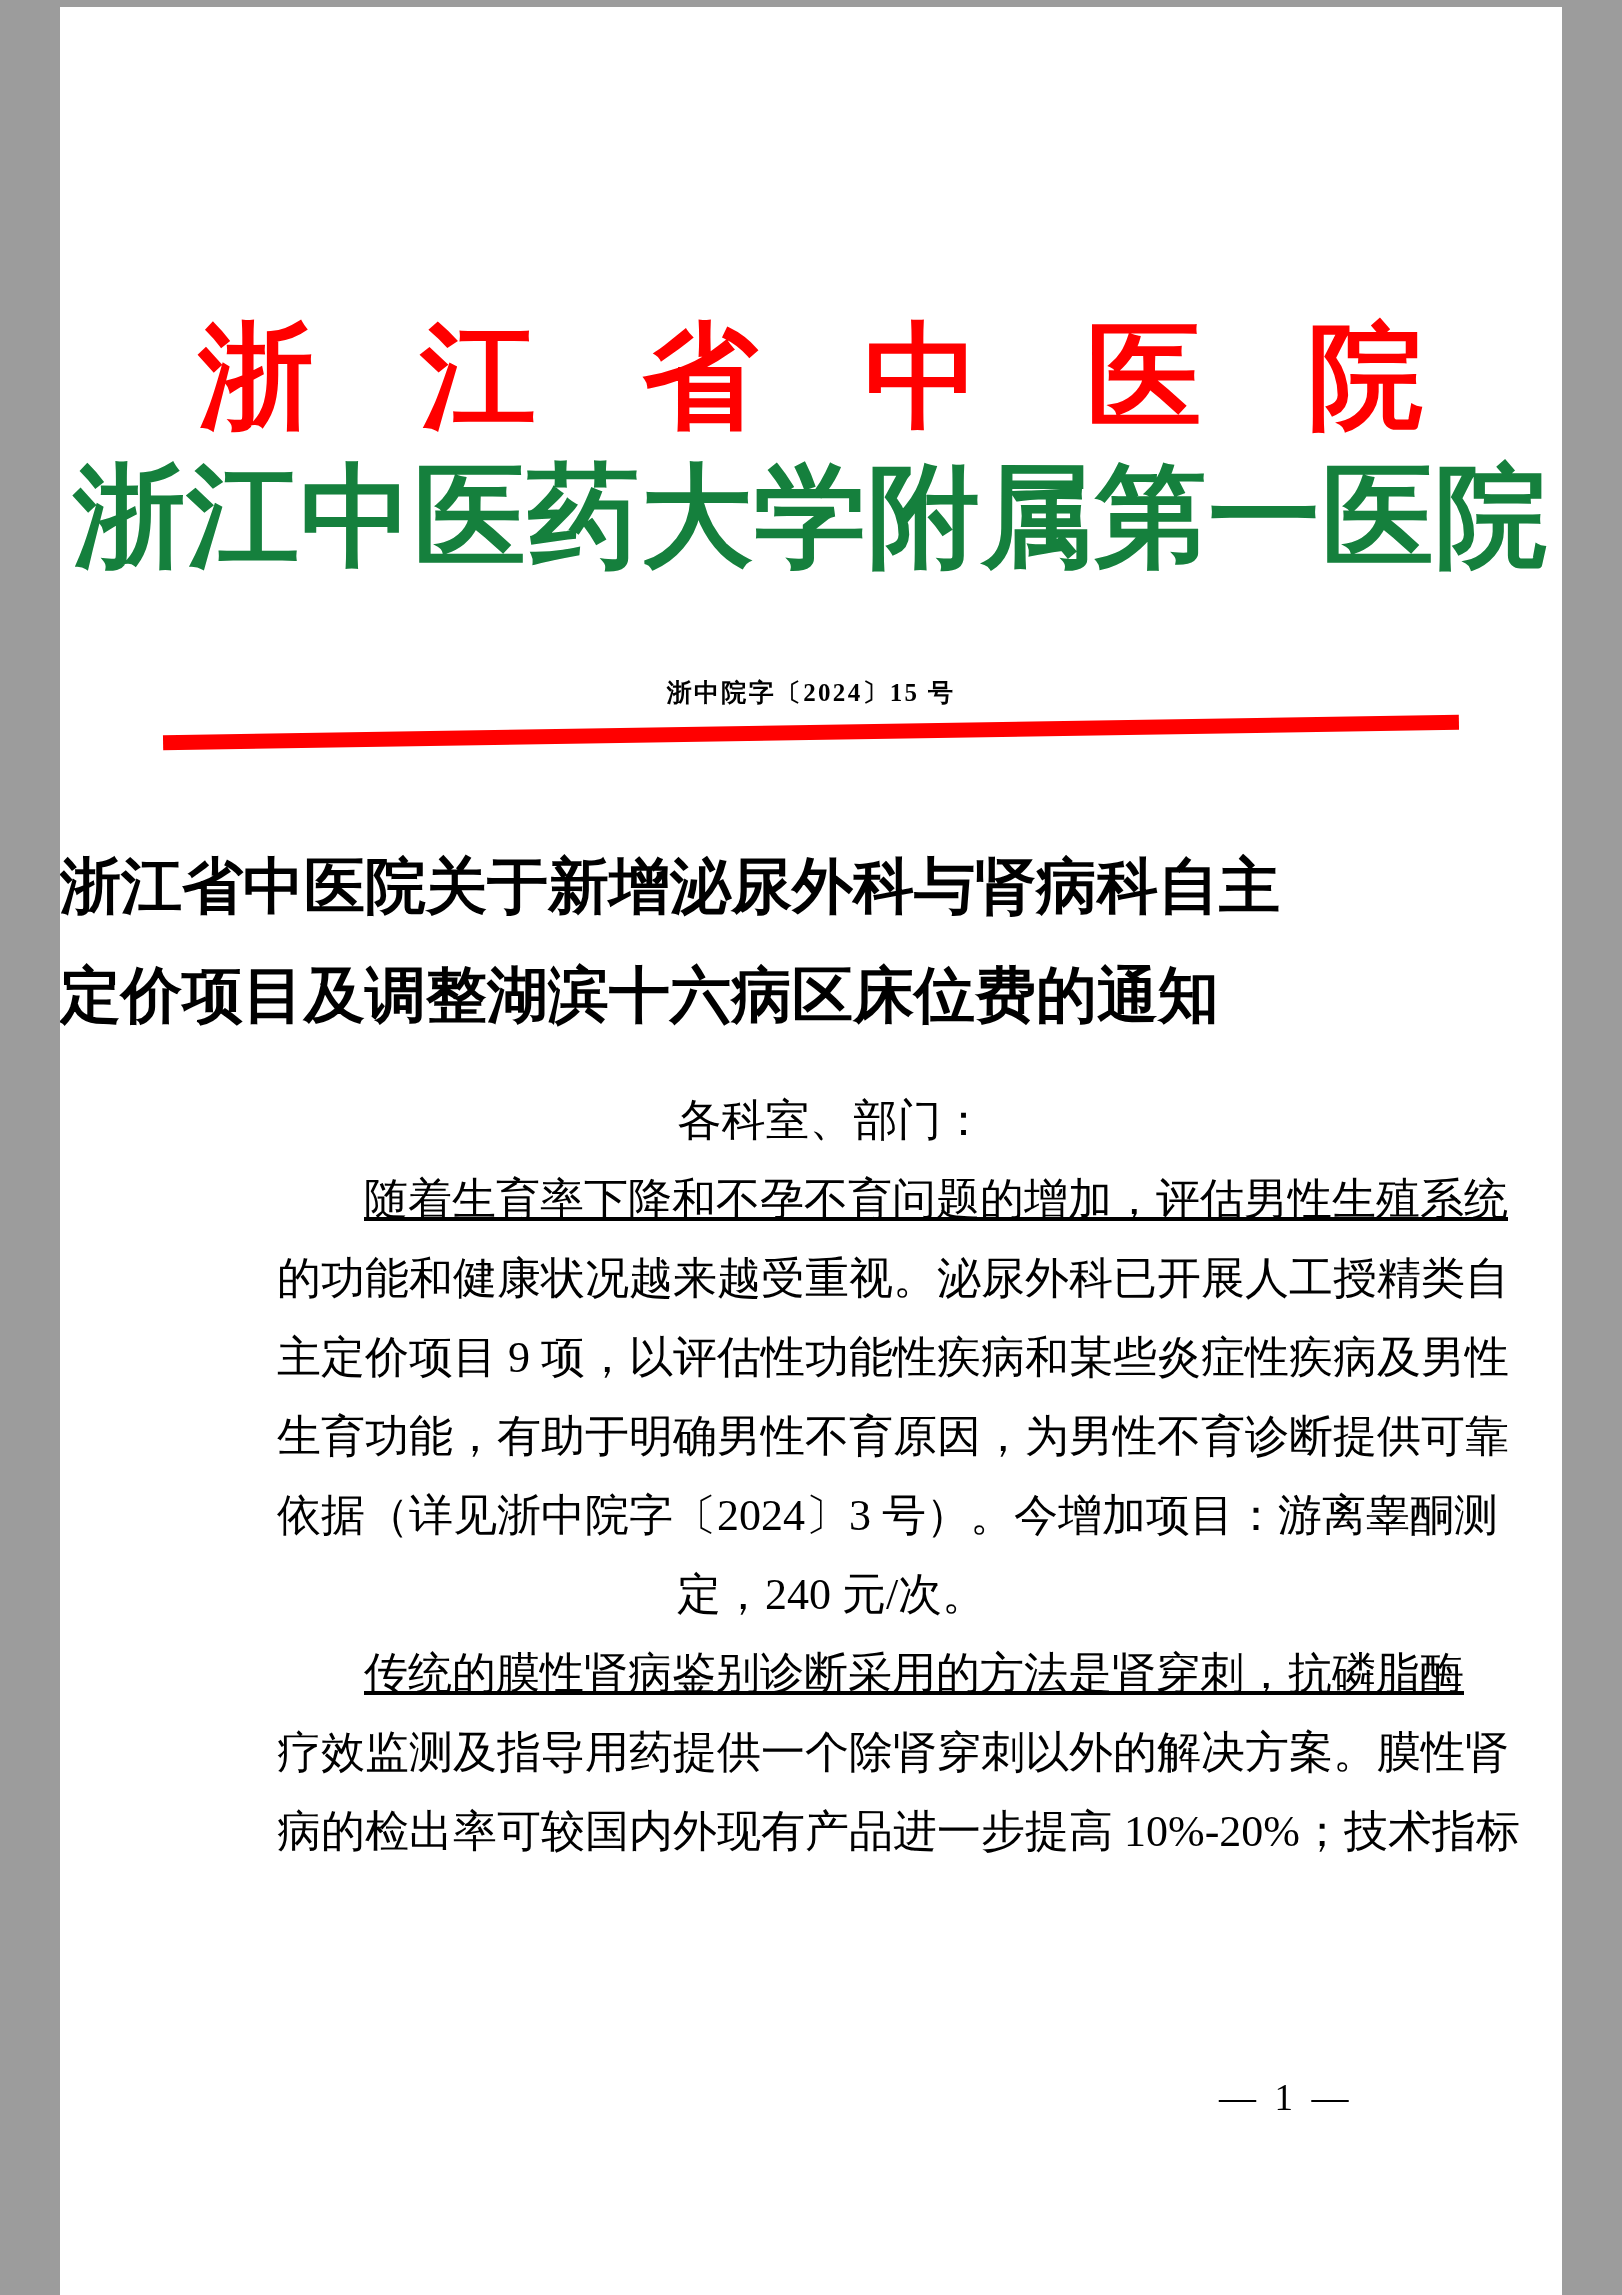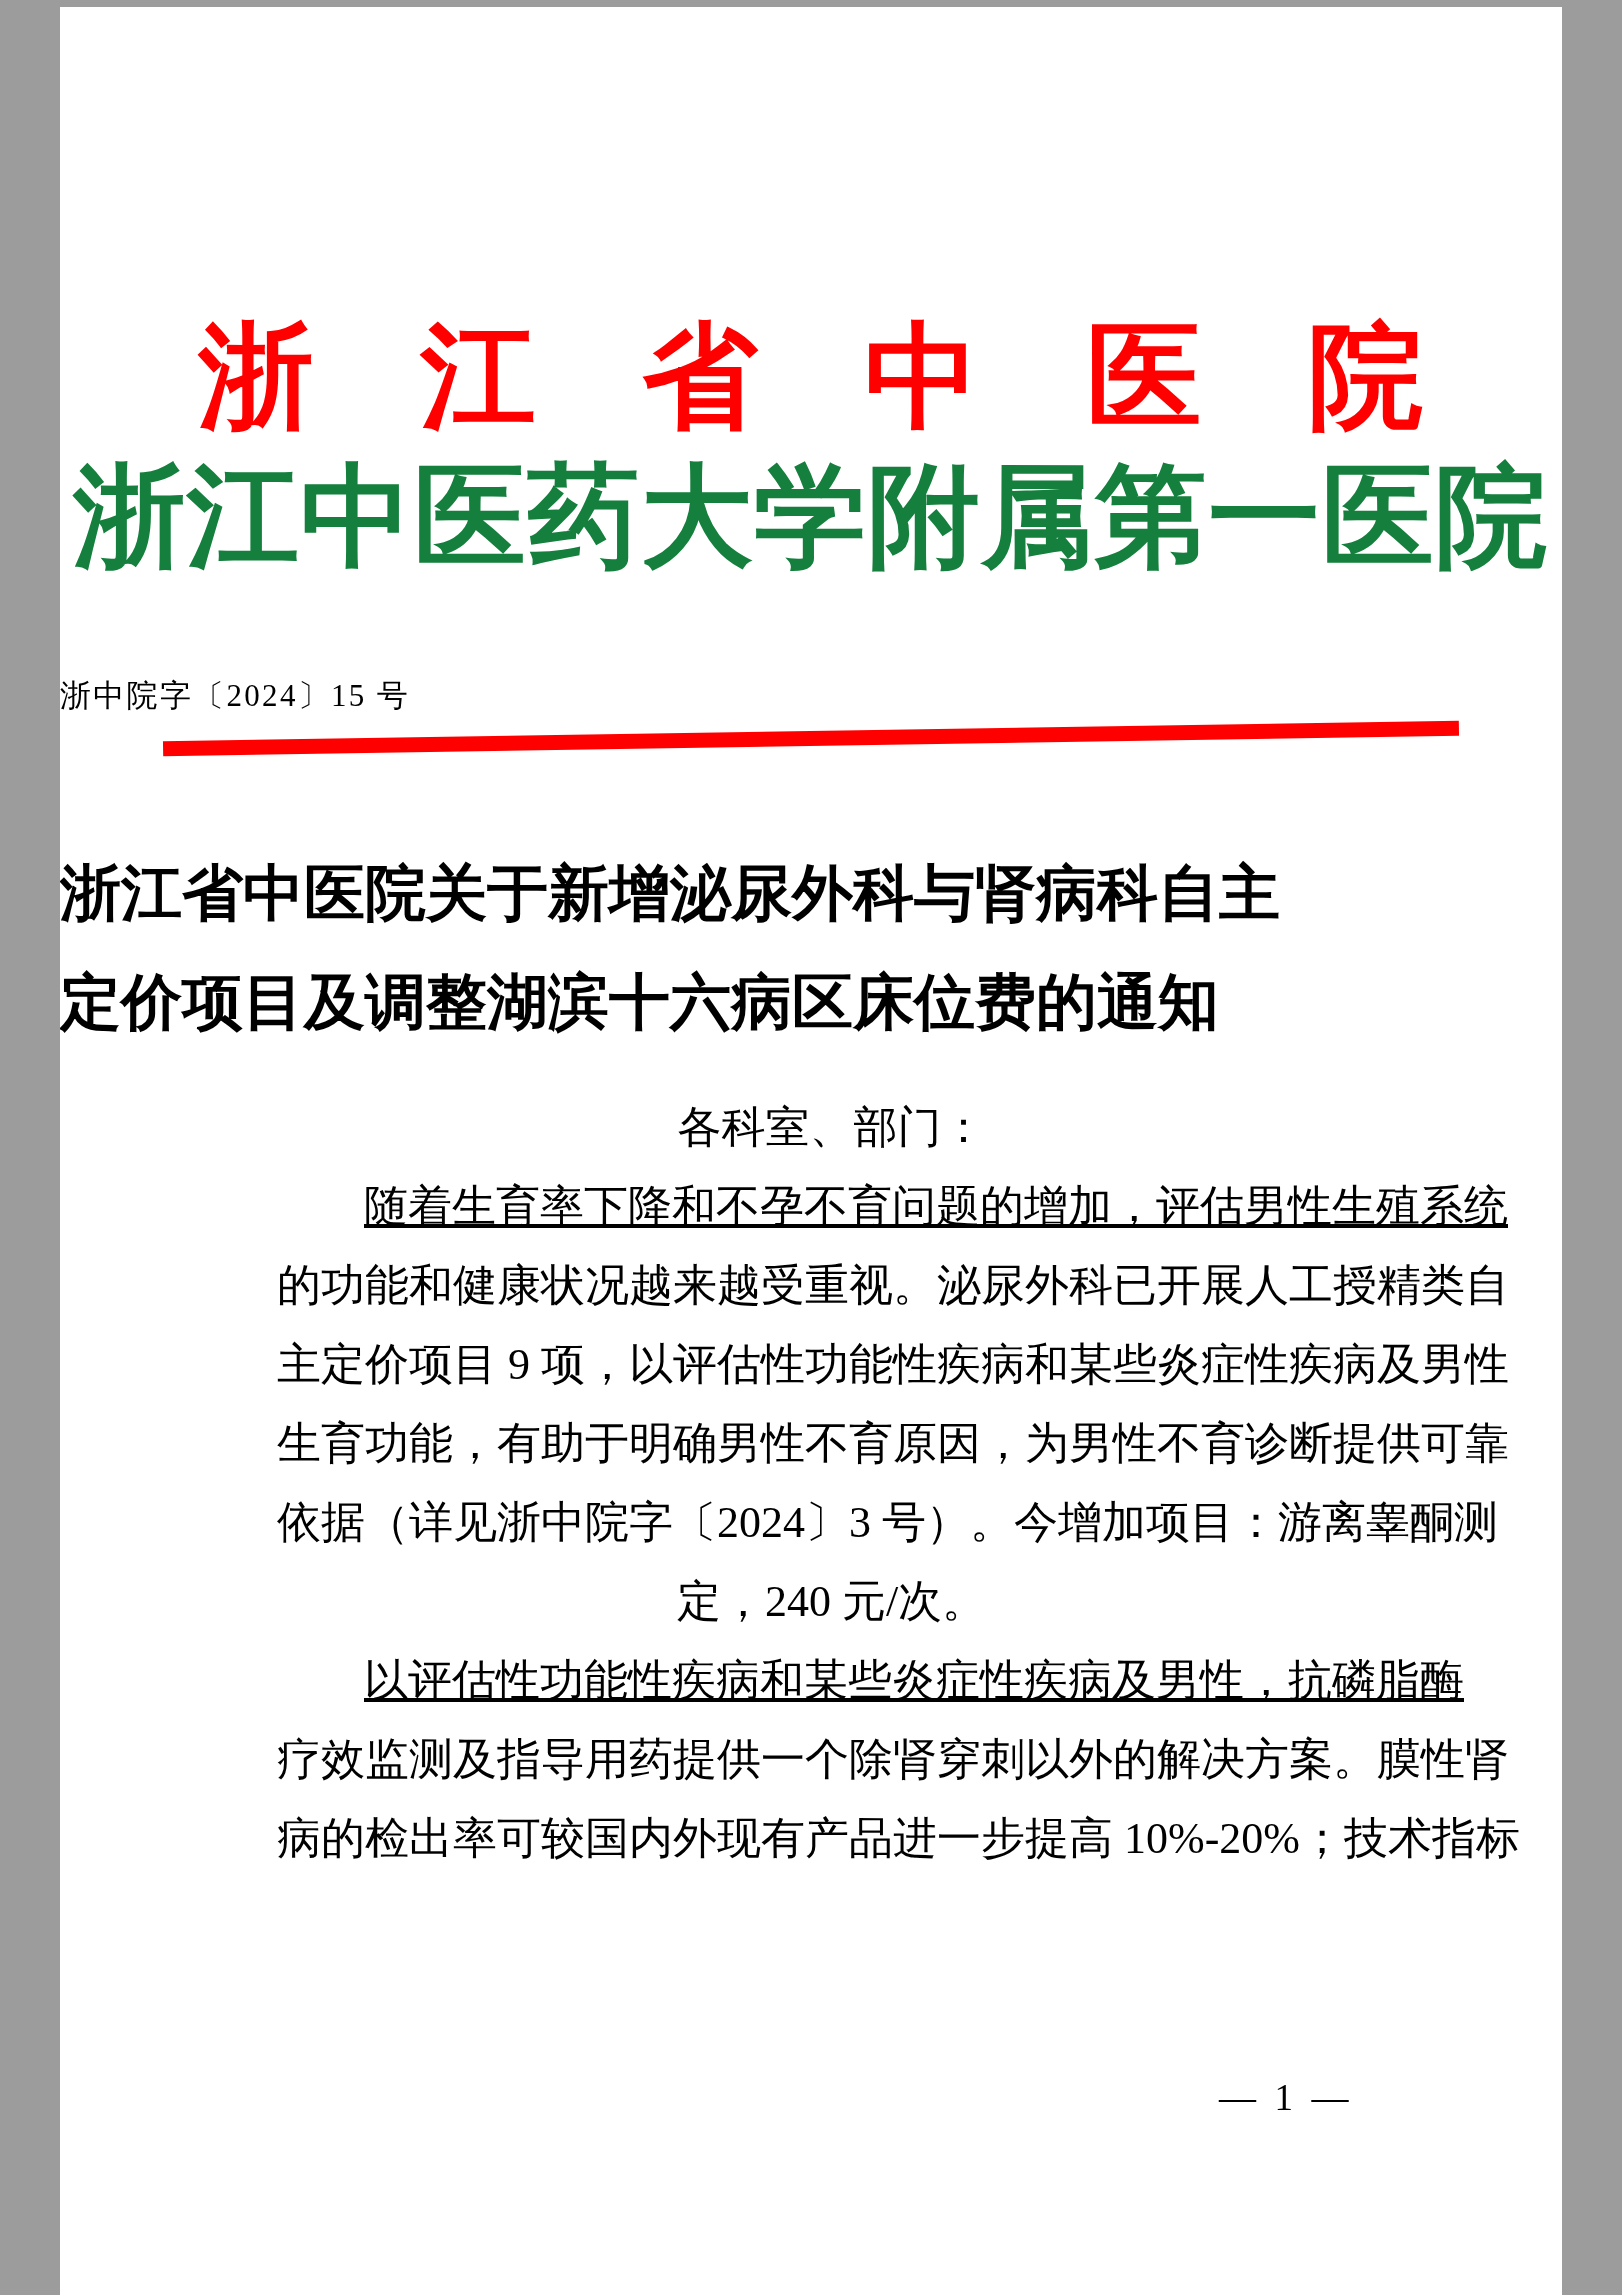--- a/index.html
+++ b/index.html
@@ -36,23 +36,25 @@
     line-height: 1;
     font-weight: bold;
     color: #15803d;
     text-align: center;
     letter-spacing: 1.5px;
     white-space: nowrap;
   }
   
   .doc-number {
     margin-top: 106px;
-    font-size: 31px;
+    font-size: 25px;
     line-height: 1.1;
+    text-align: center;
     letter-spacing: 2.3px;
+    font-weight: bold;
   }
   
   .red-rule {
     width: 1296px;
     height: 15.3px;
     margin: 18.4px auto 0 auto;
     background: #ff0000;
     transform: rotate(-0.9deg);
   }
   
@@ -116,21 +118,21 @@
     <div>
       <div class="body-line indent">随着生育率下降和不孕不育问题的增加，评估男性生殖系统</div>
       <div class="body-line">的功能和健康状况越来越受重视。泌尿外科已开展人工授精类自</div>
       <div class="body-line">主定价项目 9 项，以评估性功能性疾病和某些炎症性疾病及男性</div>
       <div class="body-line">生育功能，有助于明确男性不育原因，为男性不育诊断提供可靠</div>
       <div class="body-line">依据（详见浙中院字〔2024〕3 号）。今增加项目：游离睾酮测</div>
       <div class="body-line">定，240 元/次。</div>
     </div>
 
     <div>
-      <div class="body-line indent">以评估性功能性疾病和某些炎症性疾病及男性，抗磷脂酶</div>
+      <div class="body-line indent">传统的膜性肾病鉴别诊断采用的方法是肾穿刺，抗磷脂酶</div>
       <div class="body-line">疗效监测及指导用药提供一个除肾穿刺以外的解决方案。膜性肾</div>
       <div class="body-line">病的检出率可较国内外现有产品进一步提高 10%-20%；技术指标</div>
     </div>
   </div>
 
   <div class="page-number">— 1 —</div>
 
 </div>
 
 

